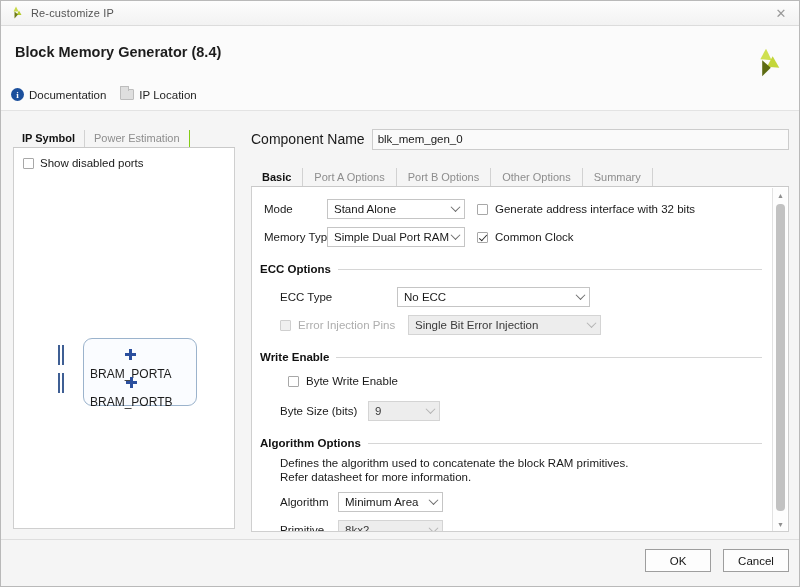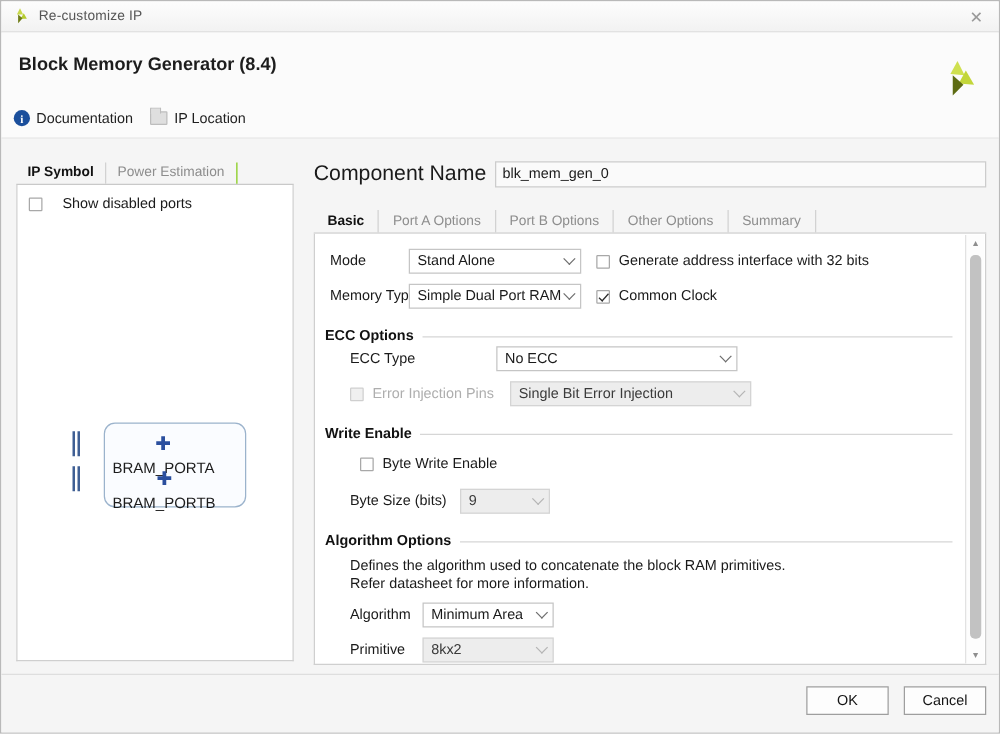--- a/index.html
+++ b/index.html
@@ -105,21 +105,21 @@
 
   .lcanvas {
     position: relative;
     height: 381px;
     background: #ffffff;
     border: 1px solid #cfcfcf;
     border-top: none;
   }
   .chk-row {
     position: absolute; left: 9px; top: 9px;
-    display: flex; align-items: center; gap: 16px;
+    display: flex; align-items: center; gap: 6px;
   }
   .cb {
     width: 11px; height: 11px;
     border: 1px solid #a8a8a8; background: #fff;
     position: relative; border-radius: 1px; flex: none;
   }
   .cb.checked::after {
     content: ""; position: absolute;
     left: 3px; top: 0px; width: 3px; height: 7px;
     border: solid #2a2a2a; border-width: 0 1.6px 1.6px 0;
@@ -164,21 +164,21 @@
 
   
   .rightpanel {
     position: absolute; left: 250px; top: 17px;
     width: 538px; height: 403px;
   }
   .cname-row {
     display: flex; align-items: center; gap: 7px;
     height: 22px;
   }
-  .cname-label { font-size: 17px; color: #1a1a1a; white-space: nowrap; }
+  .cname-label { font-size: 14px; color: #1a1a1a; white-space: nowrap; }
   .cname-input {
     flex: 1; height: 21px; background: #fafafa;
     border: 1px solid #cccccc;
     font-size: 11.5px; color: #1a1a1a;
     padding: 0 5px; line-height: 19px;
   }
 
   .rtabs {
     margin-top: 16px; height: 21px;
     display: flex; align-items: flex-end;
@@ -410,21 +410,21 @@
               <span class="cb checked"></span>
               <span class="chk-label">Common Clock</span>
             </div>
           </div>
 
           <div class="section-title">
             <span class="ttext">ECC Options</span>
             <span class="rule"></span>
           </div>
 
-          <div class="frow" style="margin-left:28px; margin-top:0">
+          <div class="frow" style="margin-left:28px; margin-top:10px">
             <span class="flabel" style="width:117px">ECC Type</span>
             <div class="sel" style="width:193px">
               <span>No ECC</span>
               <span class="chev"></span>
             </div>
           </div>
 
           <div class="frow" style="margin-left:28px; margin-top:4px">
             <span class="cb disabled" style="margin-right:7px"></span>
             <span class="flabel dis" style="width:110px">Error Injection Pins</span>

